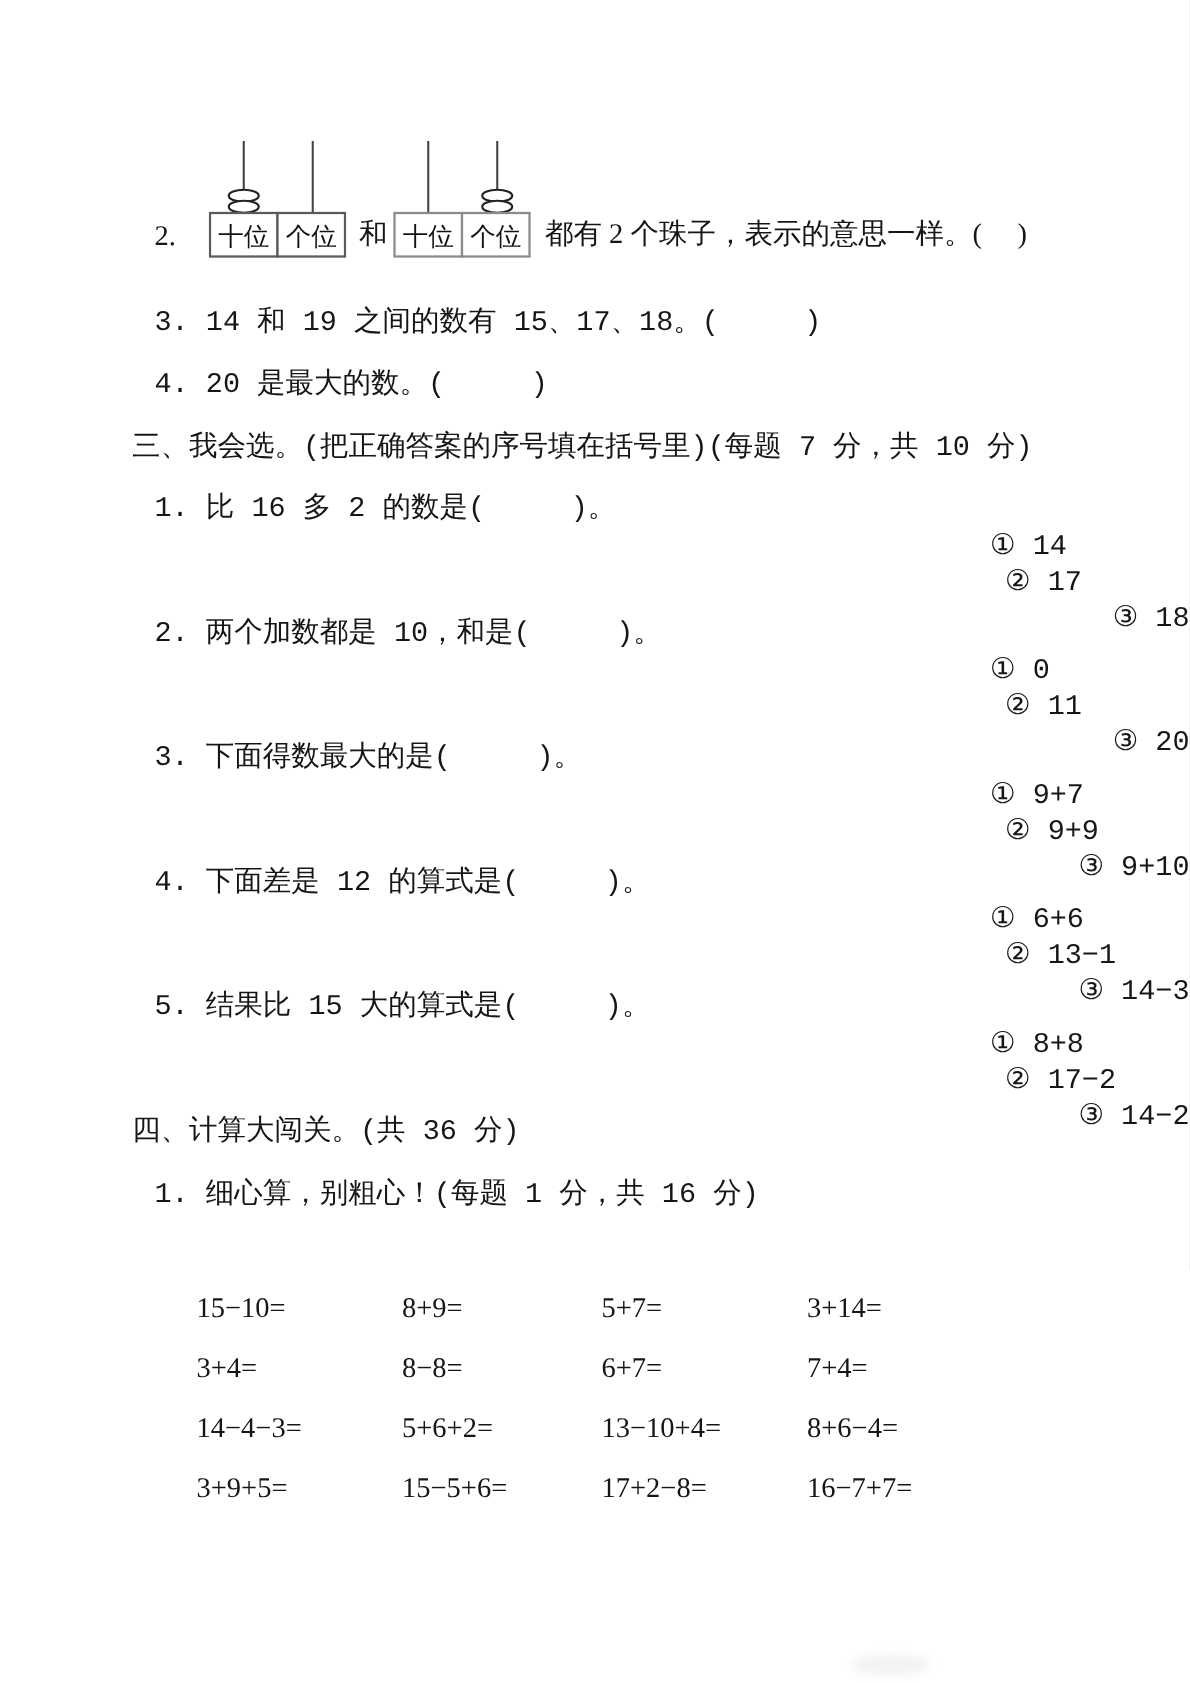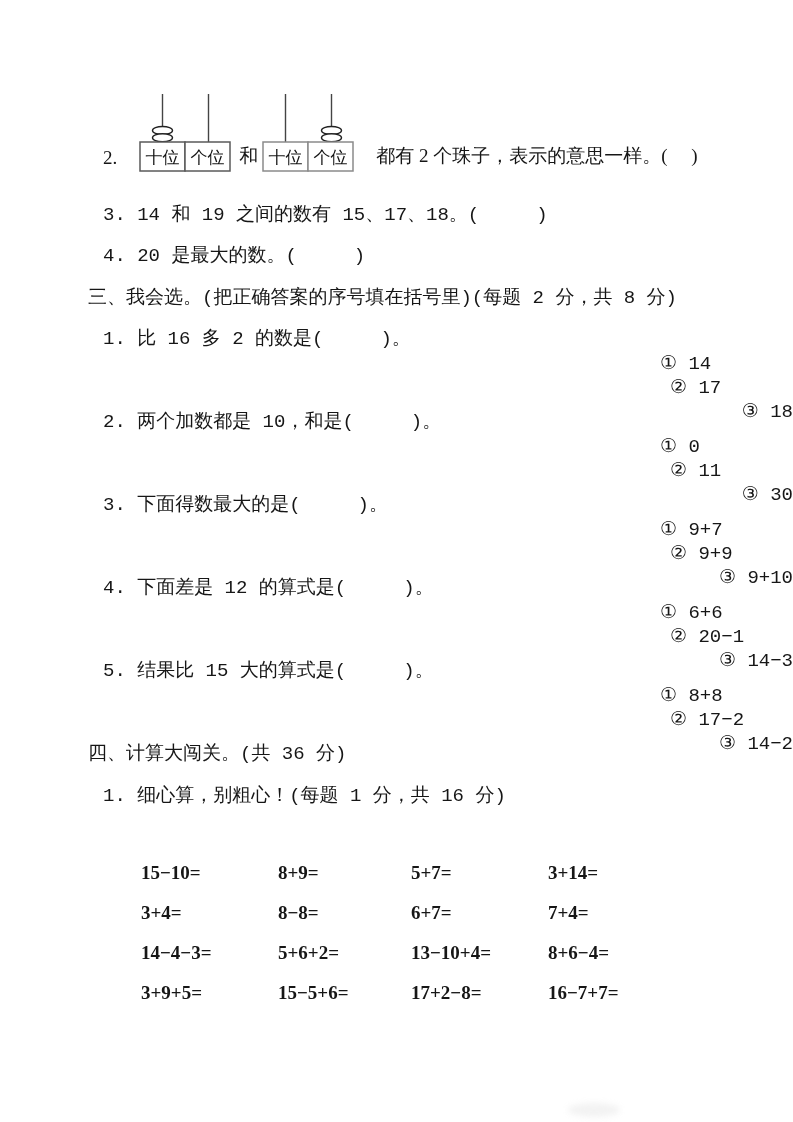--- a/index.html
+++ b/index.html
@@ -21,21 +21,21 @@
     top: 94px;
     left: 103px;
     display: flex;
     align-items: flex-end;
   }
   .q2-row .txt { padding-bottom: 3px; white-space: nowrap; }
   .q2-num { padding-bottom: 3px; }
   .abacus { display: block; }
   .abacus.first { margin-left: 22px; }
   .q2-and { margin: 0 4px 3px 8px; }
-  .q2-post { margin-left: 22px; }
+  .q2-post { margin-left: 9px; }
   .rod { stroke: #444; stroke-width: 1.4; }
   .bead { fill: #ffffff; stroke: #222; stroke-width: 1.4; }
   .pbox { fill: #ffffff; stroke: #8a8a8a; stroke-width: 1.5; }
   .abacus.first .pbox { stroke: #5a5a5a; }
   .plabel {
     font-size: 17px;
     fill: #111;
     text-anchor: middle;
     font-family: "Liberation Serif", "DejaVu Serif", serif;
   }
@@ -46,24 +46,23 @@
   .line.heading { padding-left: 88px; }
   .line.stem { padding-left: 103px; }
   .line.options { padding-left: 117px; flex-direction: column; }
   .options .opt:nth-child(1) { display: inline-block; width: 133px; }
   .options .opt:nth-child(2) { display: inline-block; width: 123px; }
 
   
   .calc-grid {
     position: absolute;
     top: 853px;
-    left: 141px;
+    left: 131px;
     display: grid;
     grid-template-columns: 137px 133px 137px 150px;
-    font-weight: bold;
   }
   .calc-cell { height: 40px; display: flex; align-items: center; white-space: nowrap; }
 
   
   .smudge {
     position: absolute;
     left: 568px;
     top: 1103px;
     width: 52px;
     height: 14px;
@@ -115,56 +114,56 @@
   <div class="lines">
 
     <div class="line stem">
       <span>3.&nbsp;14 和 19 之间的数有 15、17、18。(&nbsp;&nbsp;&nbsp;&nbsp;&nbsp;)</span>
     </div>
     <div class="line stem">
       <span>4.&nbsp;20 是最大的数。(&nbsp;&nbsp;&nbsp;&nbsp;&nbsp;)</span>
     </div>
 
     <div class="line heading">
-      <span>三、我会选。(把正确答案的序号填在括号里)(每题 2 分，共 8 分)</span>
+      <span>三、我会选。(把正确答案的序号填在括号里)(每题 7 分，共 10 分)</span>
     </div>
 
     <div class="line stem">
       <span>1.&nbsp;比 16 多 2 的数是(&nbsp;&nbsp;&nbsp;&nbsp;&nbsp;)。</span>
     </div>
     <div class="line options">
       <span class="opt">① 14</span>
       <span class="opt">② 17</span>
       <span class="opt">③ 18</span>
     </div>
 
     <div class="line stem">
       <span>2.&nbsp;两个加数都是 10，和是(&nbsp;&nbsp;&nbsp;&nbsp;&nbsp;)。</span>
     </div>
     <div class="line options">
       <span class="opt">① 0</span>
       <span class="opt">② 11</span>
-      <span class="opt">③ 30</span>
+      <span class="opt">③ 20</span>
     </div>
 
     <div class="line stem">
       <span>3.&nbsp;下面得数最大的是(&nbsp;&nbsp;&nbsp;&nbsp;&nbsp;)。</span>
     </div>
     <div class="line options">
       <span class="opt">① 9+7</span>
       <span class="opt">② 9+9</span>
       <span class="opt">③ 9+10</span>
     </div>
 
     <div class="line stem">
       <span>4.&nbsp;下面差是 12 的算式是(&nbsp;&nbsp;&nbsp;&nbsp;&nbsp;)。</span>
     </div>
     <div class="line options">
       <span class="opt">① 6+6</span>
-      <span class="opt">② 20−1</span>
+      <span class="opt">② 13−1</span>
       <span class="opt">③ 14−3</span>
     </div>
 
     <div class="line stem">
       <span>5.&nbsp;结果比 15 大的算式是(&nbsp;&nbsp;&nbsp;&nbsp;&nbsp;)。</span>
     </div>
     <div class="line options">
       <span class="opt">① 8+8</span>
       <span class="opt">② 17−2</span>
       <span class="opt">③ 14−2</span>

